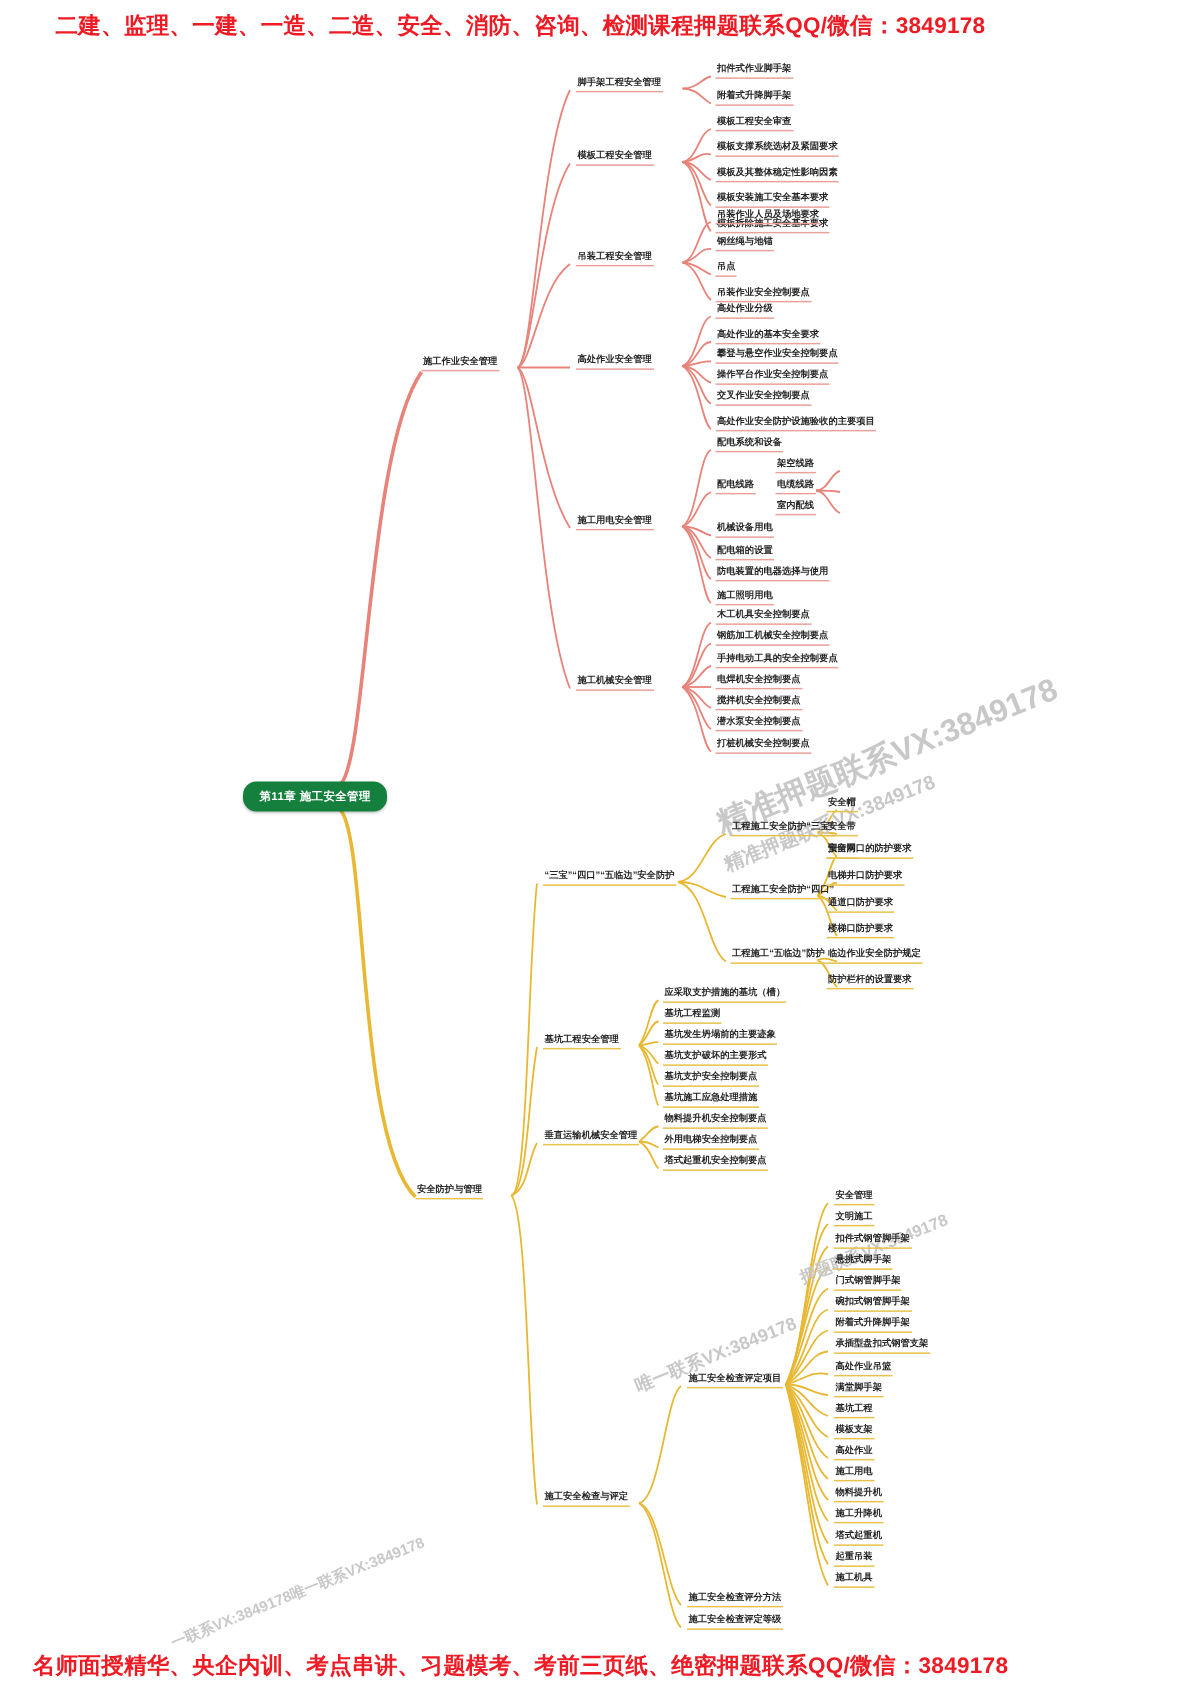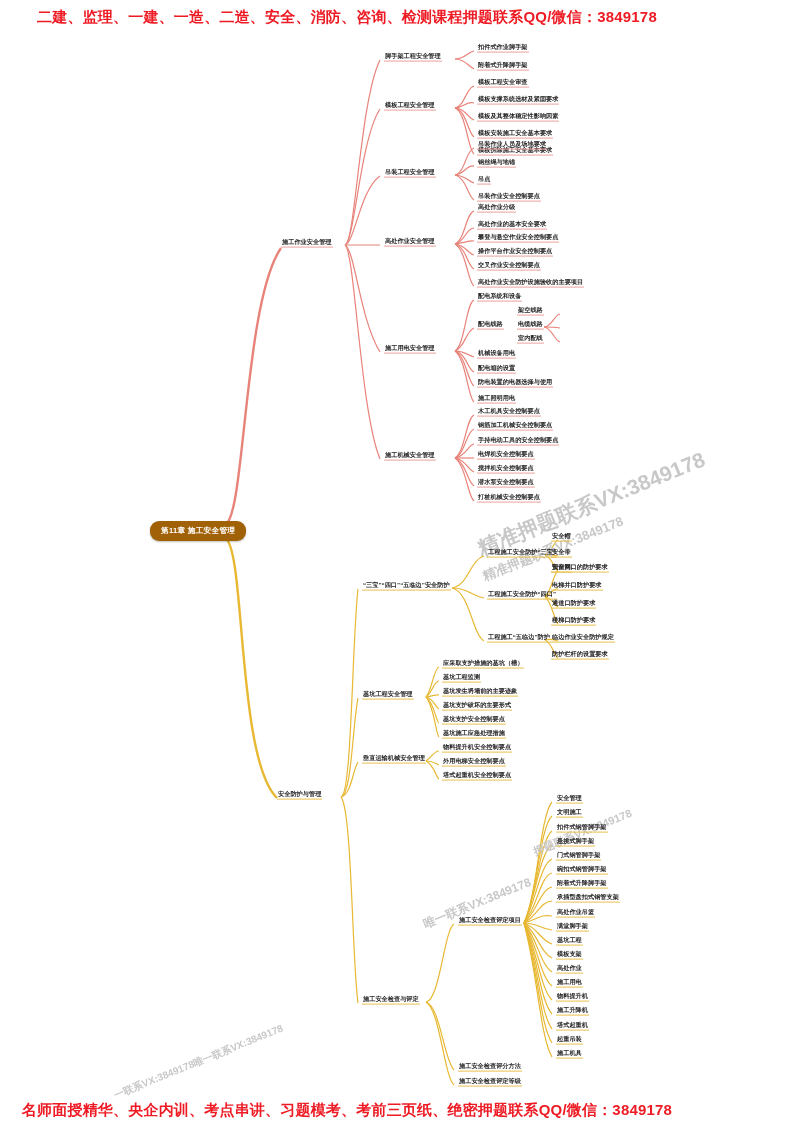--- a/index.html
+++ b/index.html
@@ -43,30 +43,31 @@
     color: #262626;
     line-height: 1.1;
     transform: translateY(-50%);
     padding: 0 1px 1px 1px;
   }
   .node.red    { border-bottom: 1px solid #e8a39b; }
   .node.yellow { border-bottom: 1px solid #e8c24a; }
 
   .root {
     position: absolute;
-    background: #a16207;
+    background: #15803d;
     color: #ffffff;
     font-size: 7.6px;
     font-weight: bold;
     border-radius: 9px;
     padding: 5px 11px;
     white-space: nowrap;
     transform: translateY(-50%);
     box-shadow: 0 1px 2px rgba(0,0,0,0.25);
     letter-spacing: 0.3px;
+    margin-left: 12px;
   }
 
   
   .wm {
     position: absolute;
     color: #c8c8c8;
     font-weight: bold;
     white-space: nowrap;
     pointer-events: none;
   }

